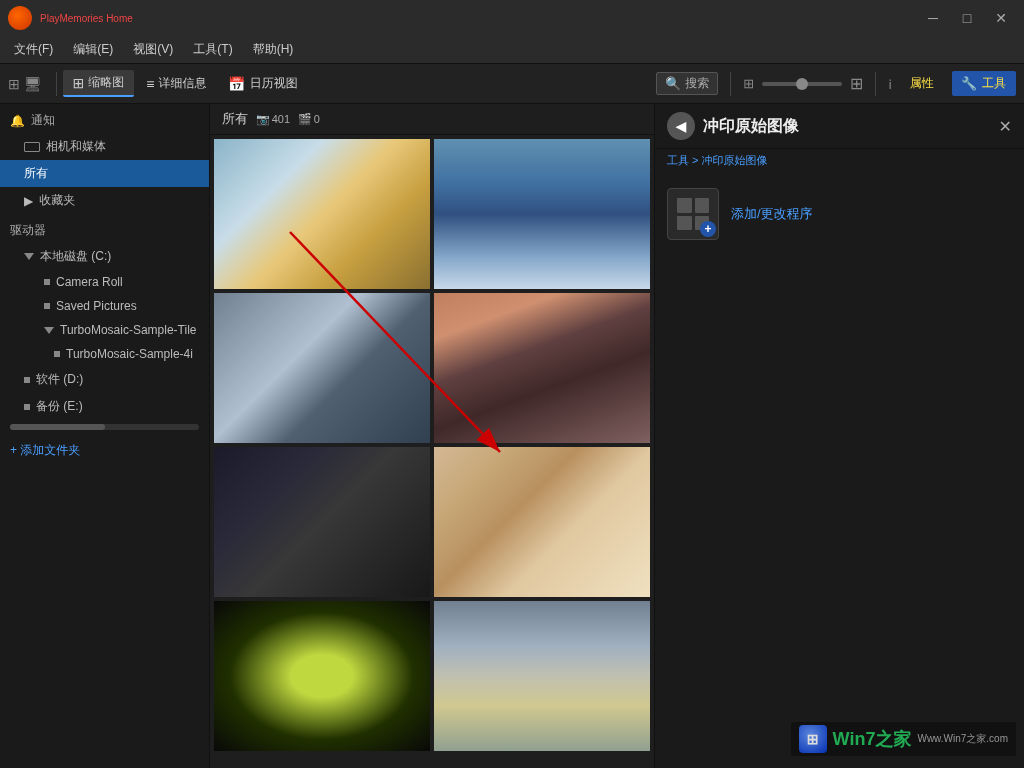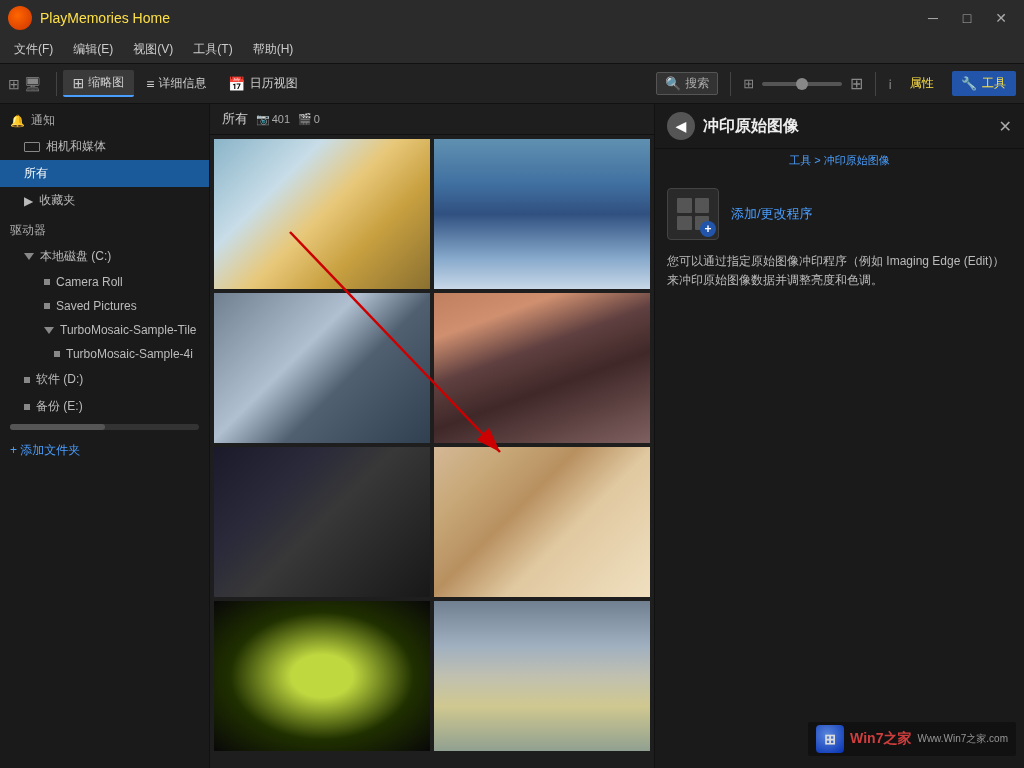--- a/index.html
+++ b/index.html
@@ -23,22 +23,22 @@
       user-select: none;
     }
     #app-logo {
       width: 24px; height: 24px;
       background: radial-gradient(circle at 40% 40%, #ff6600, #cc3300);
       border-radius: 50%;
       margin-right: 8px;
       flex-shrink: 0;
     }
     #app-title {
-      color: #fde047;
-      font-size: 14px;
+      color: #ef4444;
+      font-size: 10px;
       flex: 1;
     }
     #win-controls {
       display: flex;
       gap: 4px;
     }
     .win-btn {
       width: 30px; height: 28px;
       background: transparent;
       border: none;
@@ -326,21 +326,20 @@
     }
     .close-panel-btn {
       color: #aaa;
       cursor: pointer;
       font-size: 16px;
     }
     #right-panel-breadcrumb {
       padding: 4px 12px 8px 12px;
       font-size: 11px;
       color: #4a9eff;
-      text-align: center;
     }
     #right-panel-body {
       padding: 12px;
       flex: 1;
     }
     .plugin-icon-area {
       display: flex;
       align-items: center;
       gap: 12px;
       margin-bottom: 12px;
@@ -407,22 +406,22 @@
       padding: 3px 8px;
       border-radius: 2px;
     }
     .watermark-logo {
       width: 28px; height: 28px;
       background: radial-gradient(circle at 40% 35%, #6699ff, #0033cc);
       border-radius: 4px;
       display: flex; align-items: center; justify-content: center;
     }
     .watermark-text {
-      color: #ef4444;
-      font-size: 14px;
+      color: #22c55e;
+      font-size: 18px;
       font-weight: bold;
     }
   </style>
 </head>
 <body>
 
 <div id="titlebar">
   <div id="app-logo"></div>
   <span id="app-title">PlayMemories Home</span>
   <div id="win-controls">
@@ -602,21 +601,20 @@
           <div class="plugin-icon-inner">
             <div class="plugin-square"></div>
             <div class="plugin-square"></div>
             <div class="plugin-square"></div>
             <div class="plugin-square"></div>
           </div>
           <div class="plugin-plus">+</div>
         </div>
         <span class="add-change-label">添加/更改程序</span>
       </div>
-      <div id="right-panel-desc">您可以通过指定原始图像冲印程序（例如 Imaging Edge (Edit)）来冲印原始图像数据并调整亮度和色调。</div>
     </div>
   </div>
 
   <svg id="arrow-overlay" width="640" height="400" style="position:absolute;top:108px;left:210px;pointer-events:none;z-index:50;">
     <defs>
       <marker id="arrowhead" markerWidth="10" markerHeight="7" refX="10" refY="3.5" orient="auto">
         <polygon points="0 0, 10 3.5, 0 7" fill="#cc0000"></polygon>
       </marker>
     </defs>
     <line x1="80" y1="20" x2="290" y2="240" stroke="#cc0000" stroke-width="2.5" marker-end="url(#arrowhead)"></line>

